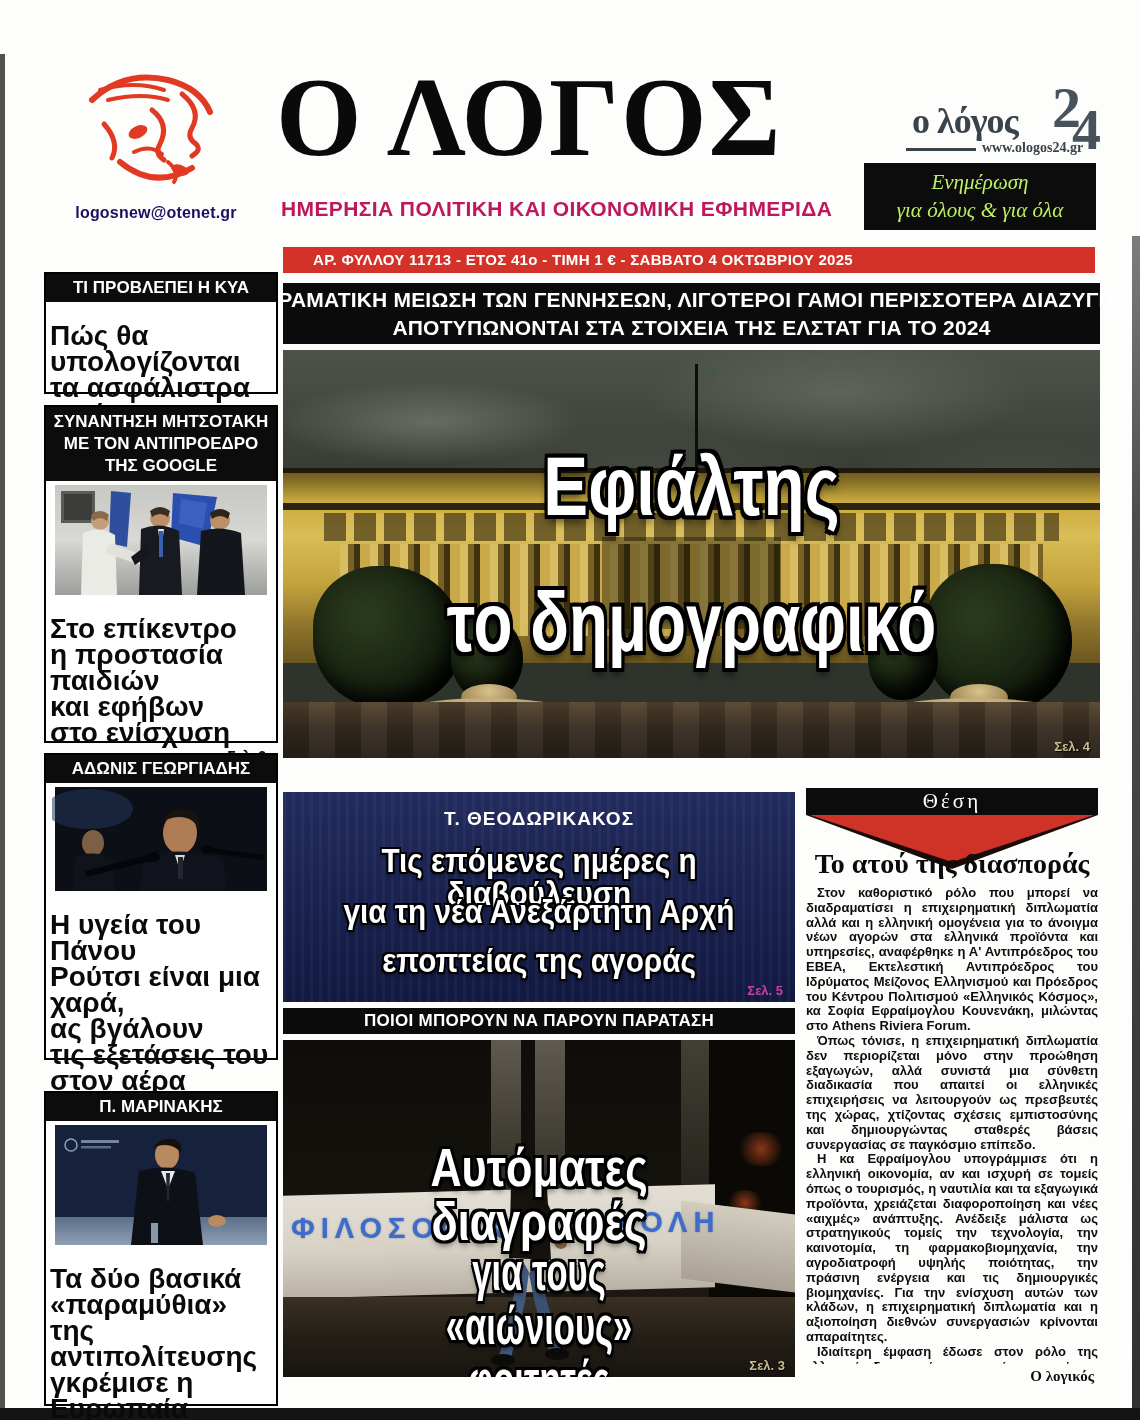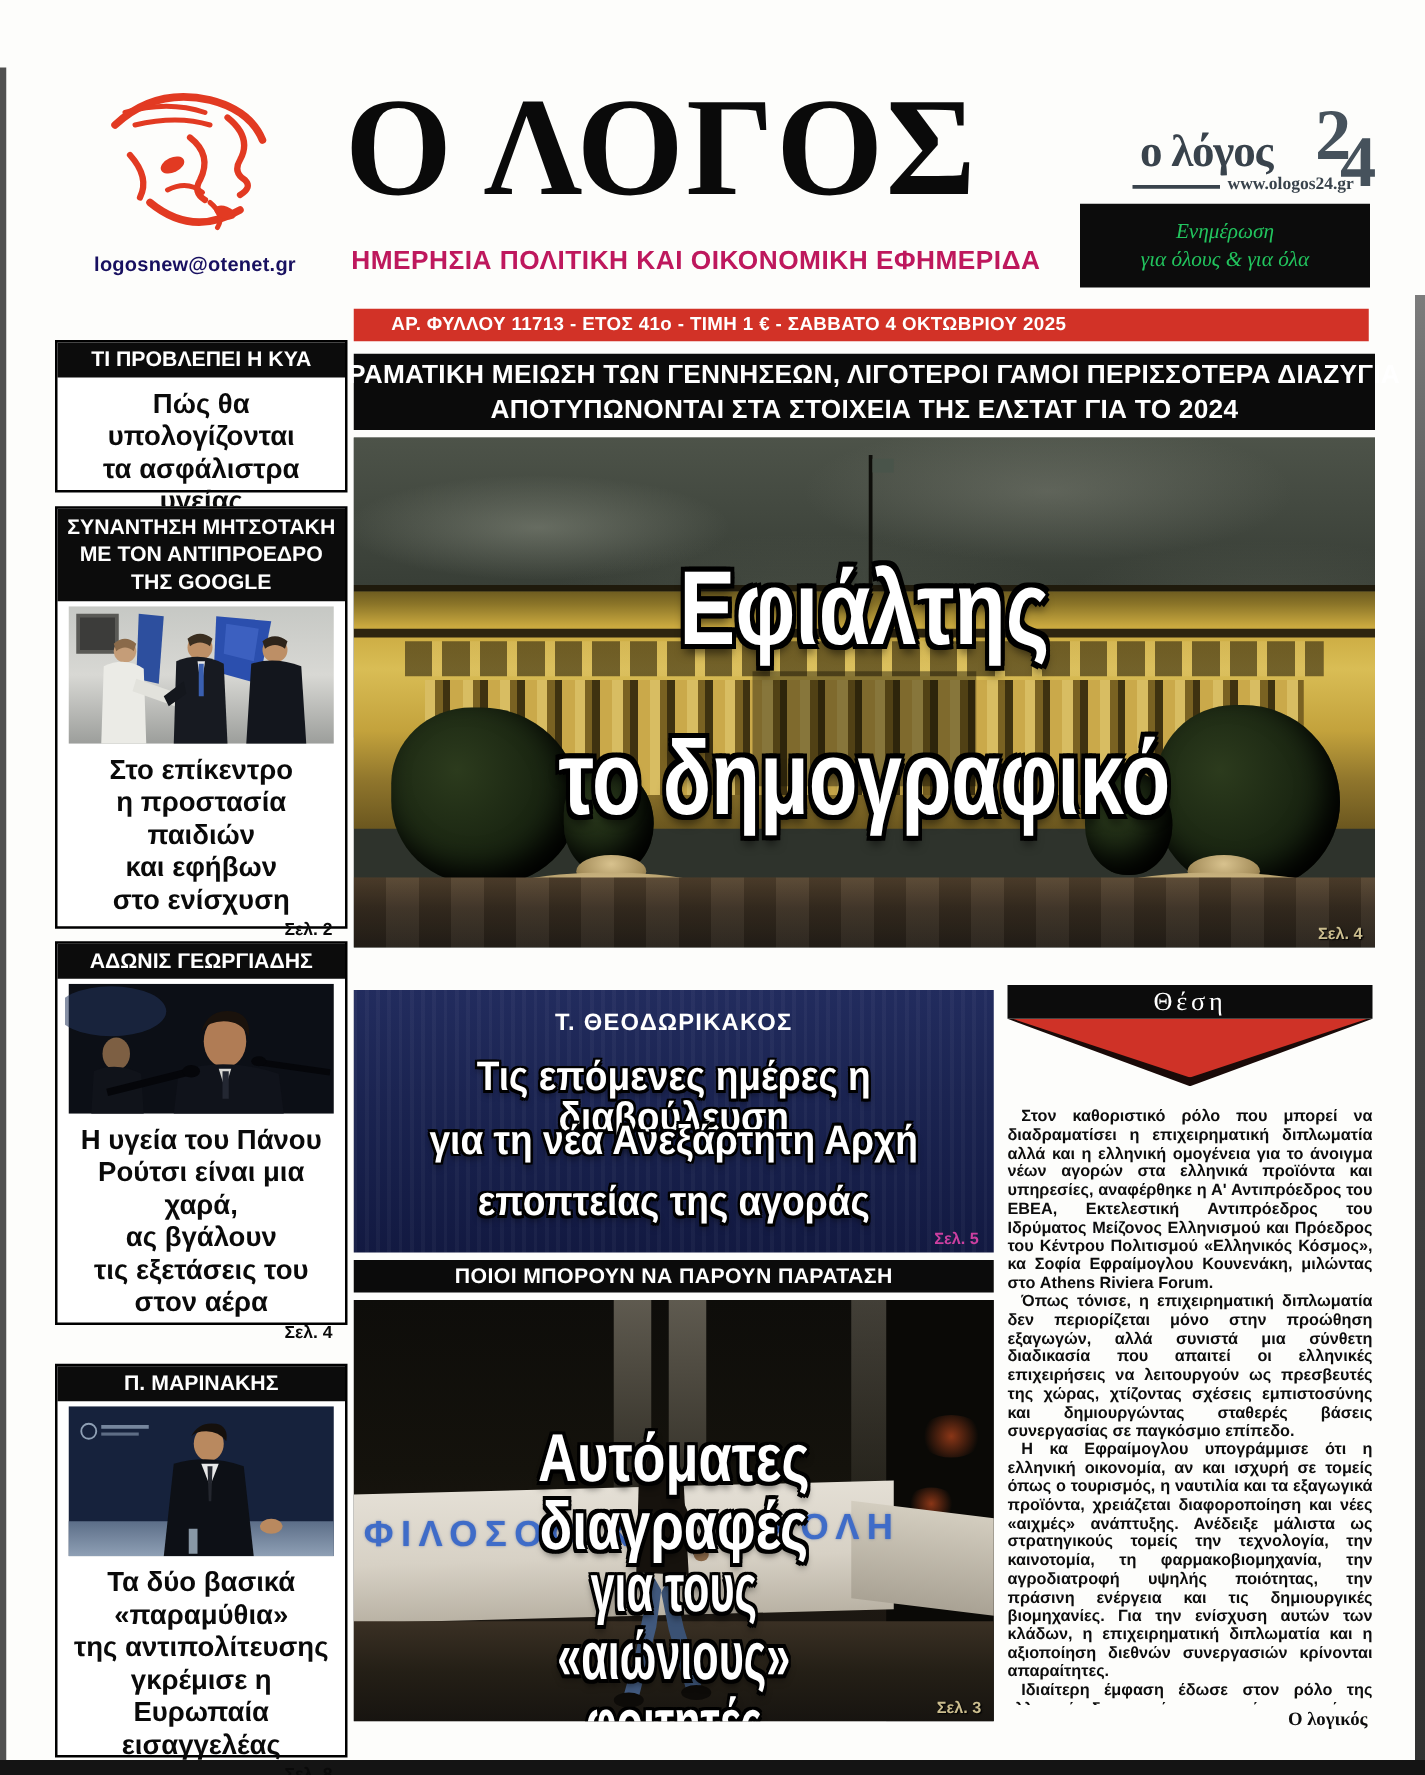--- a/index.html
+++ b/index.html
@@ -24,37 +24,37 @@
       color:#be185d;letter-spacing:.4px;white-space:nowrap;}
 
   .weblogo{left:900px;top:82px;width:212px;height:78px;font-family:Liberation Serif, serif;}
   .weblogo-text{position:absolute;left:12px;top:18px;font-size:36px;font-weight:bold;
       color:#39434c;letter-spacing:-1px;}
   .weblogo-digit2{position:absolute;left:152px;top:-8px;font-size:58px;font-weight:bold;color:#46525c;}
   .weblogo-digit4{position:absolute;left:172px;top:14px;font-size:58px;font-weight:bold;color:#46525c;}
   .weblogo-rule{position:absolute;left:6px;top:66px;width:70px;border-top:3px solid #39434c;}
   .weblogo-url{position:absolute;left:82px;top:58px;font-size:14px;font-weight:bold;color:#39434c;}
 
-  .slogan-box{left:864px;top:163px;width:232px;height:67px;background:#0c0c0c;color:#22c55e;
+  .slogan-box{left:864px;top:163px;width:232px;height:67px;background:#0c0c0c;color:#bef264;
       display:flex;flex-direction:column;justify-content:center;align-items:center;
-      font-family:"Liberation Serif",serif;font-style:italic;font-size:17px;line-height:1.3;}
+      font-family:"Liberation Serif",serif;font-style:italic;font-size:21px;line-height:1.3;}
 
   .issue-bar{left:283px;top:247px;width:812px;height:26px;background:#d23227;
       color:#fff;font-size:15px;font-weight:bold;line-height:26px;padding-left:30px;
       box-sizing:border-box;letter-spacing:.3px;}
   .banner-bar{left:283px;top:283px;width:817px;height:61px;background:#0b0b0b;color:#fff;
       display:flex;flex-direction:column;justify-content:center;align-items:center;
       font-size:21px;font-weight:bold;line-height:28px;letter-spacing:.2px;white-space:nowrap;}
 
   
   .sbox{left:44px;width:234px;border:2px solid #000;background:#fff;box-sizing:border-box;}
   .sbox-head{background:#0c0c0c;color:#fff;text-align:center;font-weight:bold;
       font-size:17px;line-height:22px;padding:3px 2px;}
-  .sbox-title{text-align:center;font-weight:bold;font-size:22px;line-height:26px;
-      padding:8px 4px 0 4px;color:#0a0a0a;}
+  .sbox-title{font-weight:bold;font-size:28px;line-height:26px;
+      padding:21px 4px 0 4px;color:#0a0a0a;}
   .sbox-page{text-align:right;font-weight:bold;font-size:14px;padding:2px 10px 4px 0;color:#0a0a0a;}
   .sbox-photo{display:block;margin:4px auto 0 auto;width:218px;}
 
   
   .main-photo{left:283px;top:350px;width:817px;height:408px;overflow:hidden;background:#2e332c;}
   .sky{position:absolute;left:0;top:0;right:0;height:240px;
       background:
         radial-gradient(ellipse 220px 60px at 18% 30%, rgba(165,170,155,.38), transparent 70%),
         radial-gradient(ellipse 280px 80px at 68% 18%, rgba(150,152,140,.32), transparent 70%),
         radial-gradient(ellipse 320px 100px at 45% 62%, rgba(120,126,110,.26), transparent 72%),
@@ -368,20 +368,21 @@
       <ellipse cx="92" cy="202" rx="12" ry="6" fill="#0d0b08"></ellipse>
     </svg>
     <div class="night-line night-l1 outlined-lg">Αυτόματες διαγραφές</div>
     <div class="night-line night-l2 outlined-lg">για τους «αιώνιους» φοιτητές</div>
     <div class="photo-credit">Σελ. 3</div>
   </div>
 
   <div class="abs op-bar">Θέση</div>
   <div class="abs op-arrow-back"></div>
   <div class="abs op-arrow"></div>
+  <div class="abs op-title">Το ατού της διασποράς</div>
   <div class="abs op-body">
     <p>Στον καθοριστικό ρόλο που μπορεί να διαδραματίσει η επιχειρηματική διπλωματία αλλά και η ελληνική ομογένεια για το άνοιγμα νέων αγορών στα ελληνικά προϊόντα και υπηρεσίες, αναφέρθηκε η Α' Αντιπρόεδρος του ΕΒΕΑ, Εκτελεστική Αντιπρόεδρος του Ιδρύματος Μείζονος Ελληνισμού και Πρόεδρος του Κέντρου Πολιτισμού «Ελληνικός Κόσμος», κα Σοφία Εφραίμογλου Κουνενάκη, μιλώντας στο Athens Riviera Forum.</p>
     <p>Όπως τόνισε, η επιχειρηματική διπλωματία δεν περιορίζεται μόνο στην προώθηση εξαγωγών, αλλά συνιστά μια σύνθετη διαδικασία που απαιτεί οι ελληνικές επιχειρήσεις να λειτουργούν ως πρεσβευτές της χώρας, χτίζοντας σχέσεις εμπιστοσύνης και δημιουργώντας σταθερές βάσεις συνεργασίας σε παγκόσμιο επίπεδο.</p>
     <p>Η κα Εφραίμογλου υπογράμμισε ότι η ελληνική οικονομία, αν και ισχυρή σε τομείς όπως ο τουρισμός, η ναυτιλία και τα εξαγωγικά προϊόντα, χρειάζεται διαφοροποίηση και νέες «αιχμές» ανάπτυξης. Ανέδειξε μάλιστα ως στρατηγικούς τομείς την τεχνολογία, την καινοτομία, τη φαρμακοβιομηχανία, την αγροδιατροφή υψηλής ποιότητας, την πράσινη ενέργεια και τις δημιουργικές βιομηχανίες. Για την ενίσχυση αυτών των κλάδων, η επιχειρηματική διπλωματία και η αξιοποίηση διεθνών συνεργασιών κρίνονται απαραίτητες.</p>
     <p>Ιδιαίτερη έμφαση έδωσε στον ρόλο της ελληνικής διασποράς, την οποία χαρακτήρισε ως «το πιο ισχυρό δίκτυο επιχειρηματικής διπλωματίας», τονίζοντας ότι η γνώση, οι επαφές και η παρουσία των ομογενών σε καίριες θέσεις μπορούν να λειτουργήσουν ως καταλύτης για την εξωστρέφεια των ελληνικών επιχειρήσεων.</p>
   </div>
   <div class="abs op-sign">Ο λογικός</div>
 
 </div>
 

